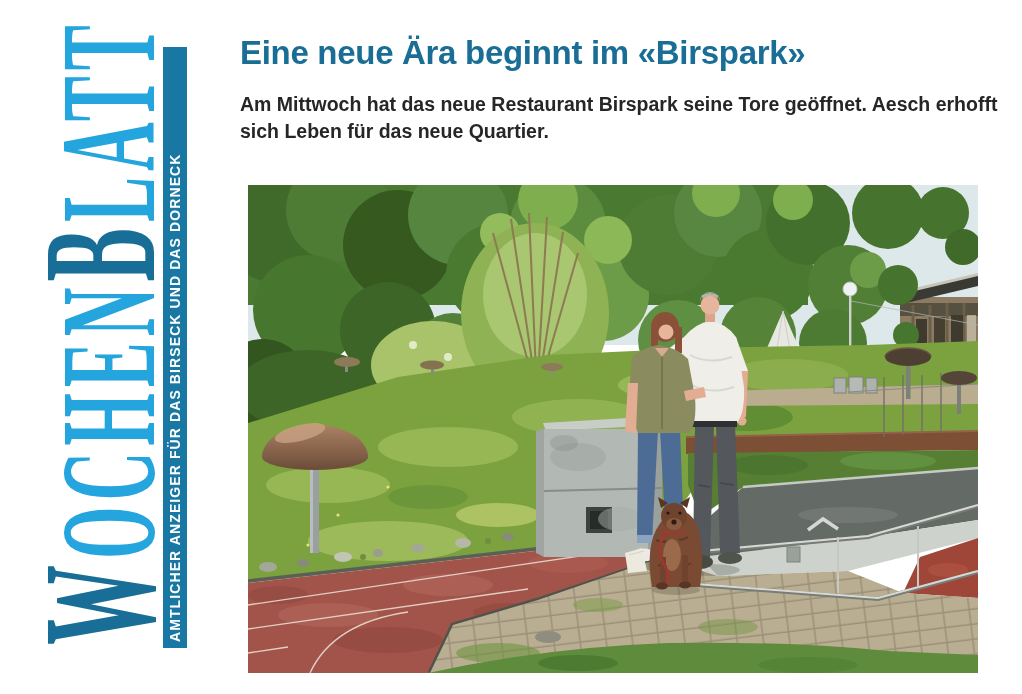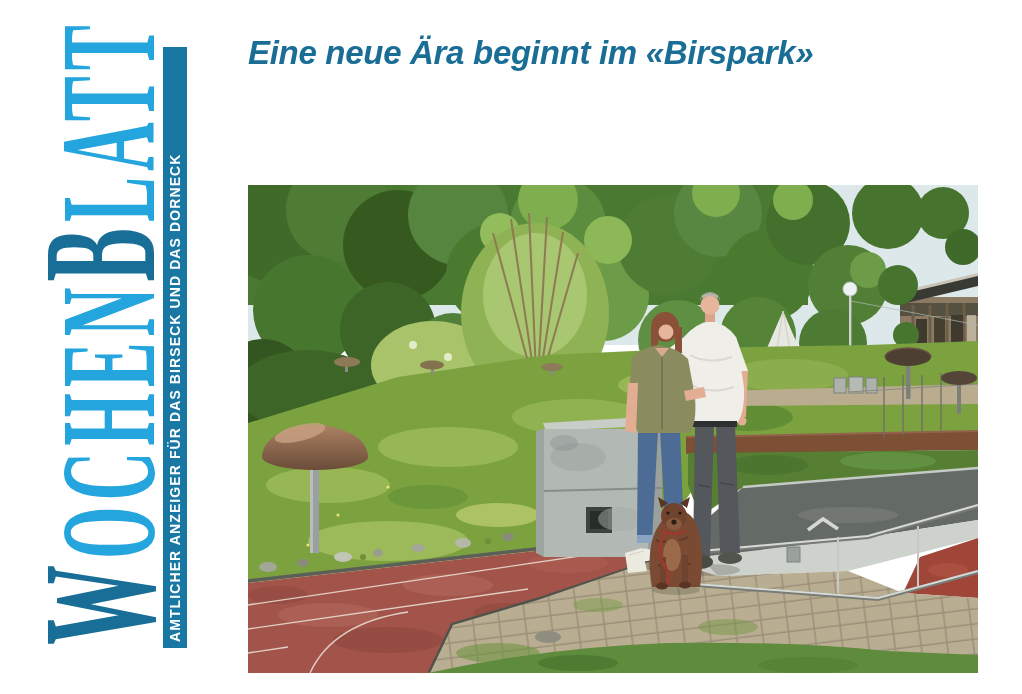--- a/index.html
+++ b/index.html
@@ -8,38 +8,39 @@
   
   .brand-vertical{position:absolute;left:20px;top:645px;transform-origin:0 0;
     transform:rotate(-90deg) scaleX(0.5);white-space:nowrap;line-height:1;
     font-family:"Liberation Serif","DejaVu Serif",serif;font-weight:700;letter-spacing:12px;}
   .brand-big{font-size:160px;color:#186e96;}
   .brand-small{font-size:135px;color:#25a5dd;}
   .brand-bar{position:absolute;left:163px;top:47px;width:24px;height:601px;background:#1878a3;}
   .bar-tagline{position:absolute;left:168px;top:642px;transform-origin:0 0;transform:rotate(-90deg);
     white-space:nowrap;color:#ffffff;font-weight:700;font-size:14px;line-height:1;letter-spacing:1.1px;}
   
-  .content{position:absolute;left:248px;top:36px;width:760px;font-style:italic;}
+  .content{position:absolute;left:240px;top:36px;width:760px;}
   .headline{margin:0;font-size:33px;line-height:1.05;font-weight:700;color:#1a6e96;letter-spacing:-0.3px;}
   .lede{margin:20px 0 0 0;font-size:19.5px;line-height:27px;font-weight:700;color:#262626;width:758px;}
   .photo{position:absolute;left:248px;top:185px;width:730px;height:488px;overflow:hidden;}
   .photo svg{display:block;}
 </style>
 </head>
 <body>
 
 <div class="screen">
 
   <div class="brand-vertical"><span class="brand-big">W</span><span class="brand-small">OCHEN</span><span class="brand-big">B</span><span class="brand-small">LATT</span></div>
 
   <div class="brand-bar"></div>
   <div class="bar-tagline">AMTLICHER ANZEIGER FÜR DAS BIRSECK UND DAS DORNECK</div>
 
   <div class="content">
     <h1 class="headline">Eine neue Ära beginnt im «Birspark»</h1>
+    <p class="lede">Am Mittwoch hat das neue Restaurant Birspark seine Tore geöffnet. Aesch erhofft sich Leben für das neue Quartier.</p>
   </div>
 
   <figure class="photo" style="margin:0" role="img" aria-label="Ehepaar mit Hund steht im Birspark in Aesch vor Wiese, Pilzleuchten, Betonblock und roter Laufbahn">
     <svg width="730" height="488" viewBox="0 0 730 488" xmlns="http://www.w3.org/2000/svg">
       <defs>
         <pattern id="pav" width="26" height="15" patternUnits="userSpaceOnUse" patternTransform="rotate(-7)">
           <rect width="26" height="15" fill="#b9ae92"></rect>
           <path d="M0,14.5 H26" stroke="#998e76" stroke-width="1.8"></path>
           <path d="M14,0 V15" stroke="#9a8f77" stroke-width="1.4"></path>
         </pattern>

